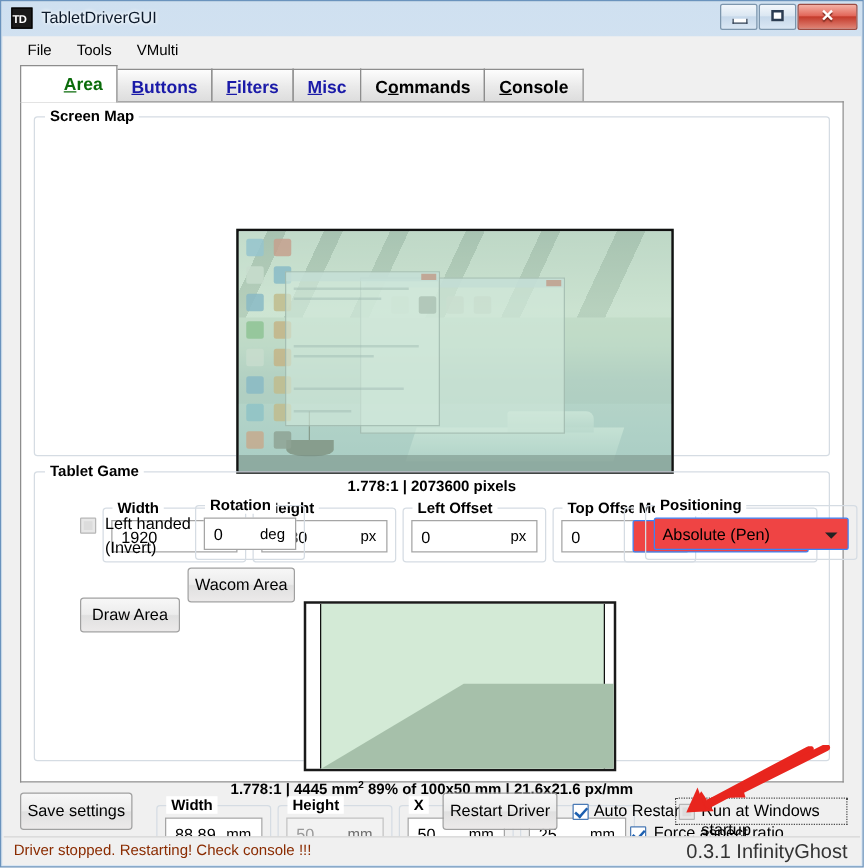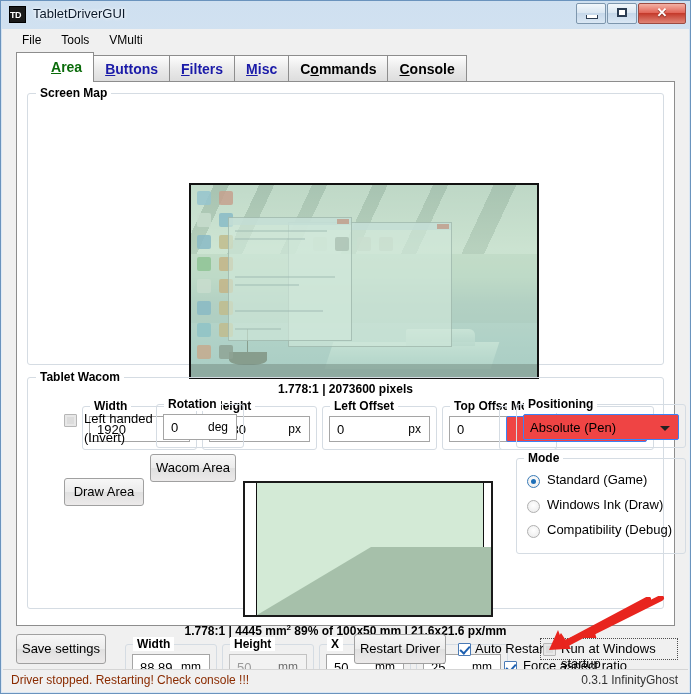--- a/index.html
+++ b/index.html
@@ -197,21 +197,21 @@
     background:#1d6fb8;}
   .rlabel{position:absolute;font-size:13px;color:#000;}
 
   
   .bottom{position:absolute;left:0;right:0;bottom:22px;height:44px;}
   .statusbar{
     position:absolute;left:1px;right:1px;bottom:1px;height:21px;
     border-top:1px solid #d5d5d5;background:#f0f0f0;
   }
   .status-left{position:absolute;left:8px;top:3px;font-size:12px;color:#8a2b00;}
-  .status-right{position:absolute;right:10px;top:3px;font-size:12px;color:#333;}
+  .status-right{position:absolute;right:10px;top:3px;font-size:16px;color:#333;}
 
   .focusrect{border:1px dotted #4d4d4d;padding:1px 2px;box-sizing:border-box;}
 
   
   .arrow-svg{position:absolute;pointer-events:none;}
   .lbl{position:absolute;font-size:13px;color:#000;}
 </style>
 </head>
 <body>
 
@@ -340,21 +340,21 @@
         <div class="fgroup" style="left:471px;top:312px;width:155px;height:44px;">
           <div class="gtitle">Move Area To</div>
           <div class="combo">
             <span class="cval"></span>
             <span class="arrow"></span>
           </div>
         </div>
       </div>
 
       <div class="group" id="tablet-area">
-        <div class="gtitle">Tablet Wacom</div>
+        <div class="gtitle">Tablet Game</div>
 
         <div class="chk dim" style="left:36px;top:36px;"></div>
         <div class="lbl" style="left:56px;top:33px;">Left handed</div>
         <div class="lbl" style="left:56px;top:52px;">(Invert)</div>
 
         <div class="fgroup" style="left:128px;top:26px;width:88px;height:44px;">
           <div class="gtitle">Rotation</div>
           <div class="tbox">
             <span class="val">0</span>
             <span class="unit">deg</span>
@@ -408,29 +408,20 @@
         <div class="lbl" style="left:495px;top:280px;">Force aspect ratio</div>
 
         <div class="fgroup" style="left:488px;top:26px;width:170px;height:44px;">
           <div class="gtitle">Positioning</div>
           <div class="combo">
             <span class="cval">Absolute (Pen)</span>
             <span class="arrow"></span>
           </div>
         </div>
 
-        <div class="fgroup" style="left:488px;top:80px;width:170px;height:96px;">
-          <div class="gtitle">Mode</div>
-          <div class="radio on" style="left:10px;top:16px;"></div>
-          <div class="rlabel" style="left:30px;top:13px;">Standard (Game)</div>
-          <div class="radio" style="left:10px;top:41px;"></div>
-          <div class="rlabel" style="left:30px;top:38px;">Windows Ink (Draw)</div>
-          <div class="radio" style="left:10px;top:66px;"></div>
-          <div class="rlabel" style="left:30px;top:63px;">Compatibility (Debug)</div>
-        </div>
       </div>
     </div>
 
     <div class="bottom">
       <div class="btn" style="left:14px;top:8px;width:90px;height:30px;line-height:28px;">Save settings</div>
       <div class="btn" style="left:352px;top:8px;width:92px;height:30px;line-height:28px;">Restart Driver</div>
 
       <div class="chk on" style="left:456px;top:17px;"></div>
       <div class="lbl" style="left:473px;top:15px;">Auto Restart</div>
 

